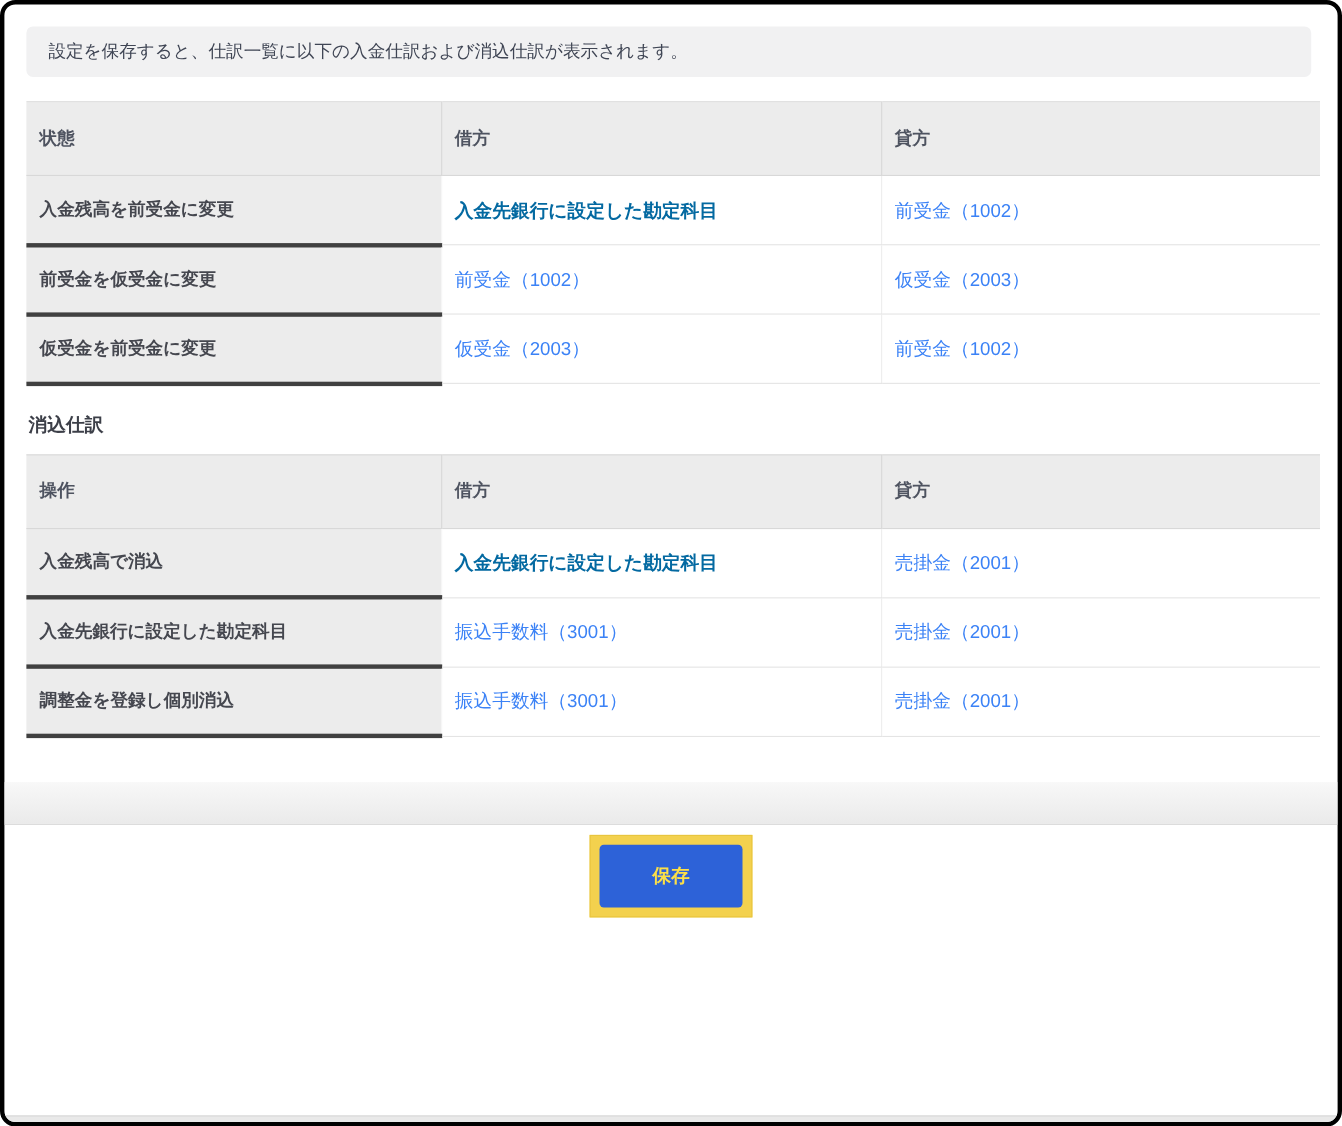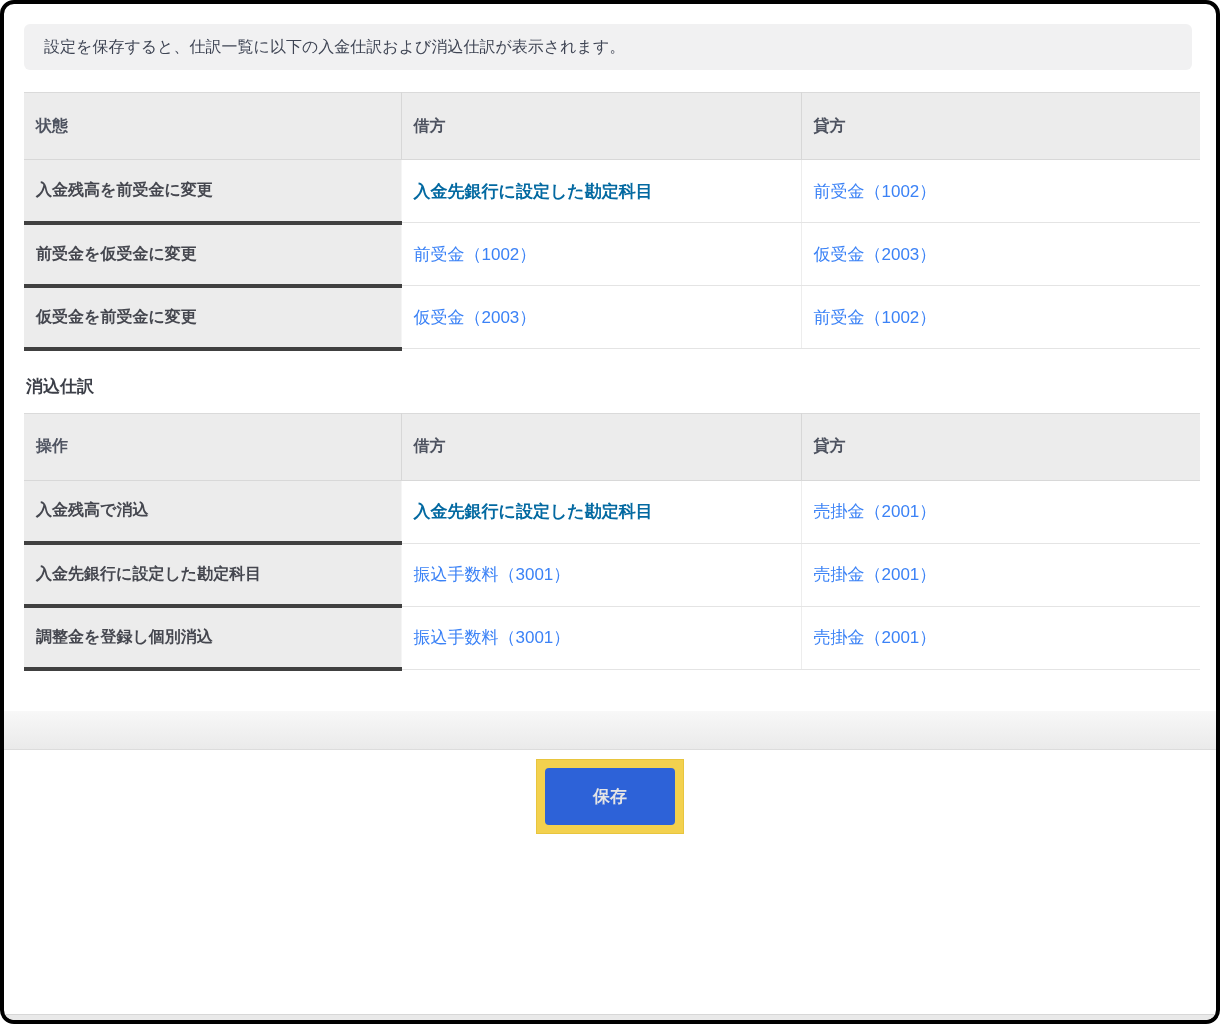--- a/index.html
+++ b/index.html
@@ -111,21 +111,21 @@
   .save-highlight {
     background: #f3d14e;
     border: 1px solid #e8c53e;
     padding: 8px;
   }
   .save-btn {
     display: block;
     width: 130px;
     height: 57px;
     background: #2d62d8;
-    color: #e5e5e5;
+    color: #fde047;
     font-family: "Liberation Sans", "DejaVu Sans", sans-serif;
     font-size: 17px;
     font-weight: 700;
     border: none;
     border-radius: 4px;
     cursor: pointer;
   }
 
   .bottom-strip {
     position: absolute;

